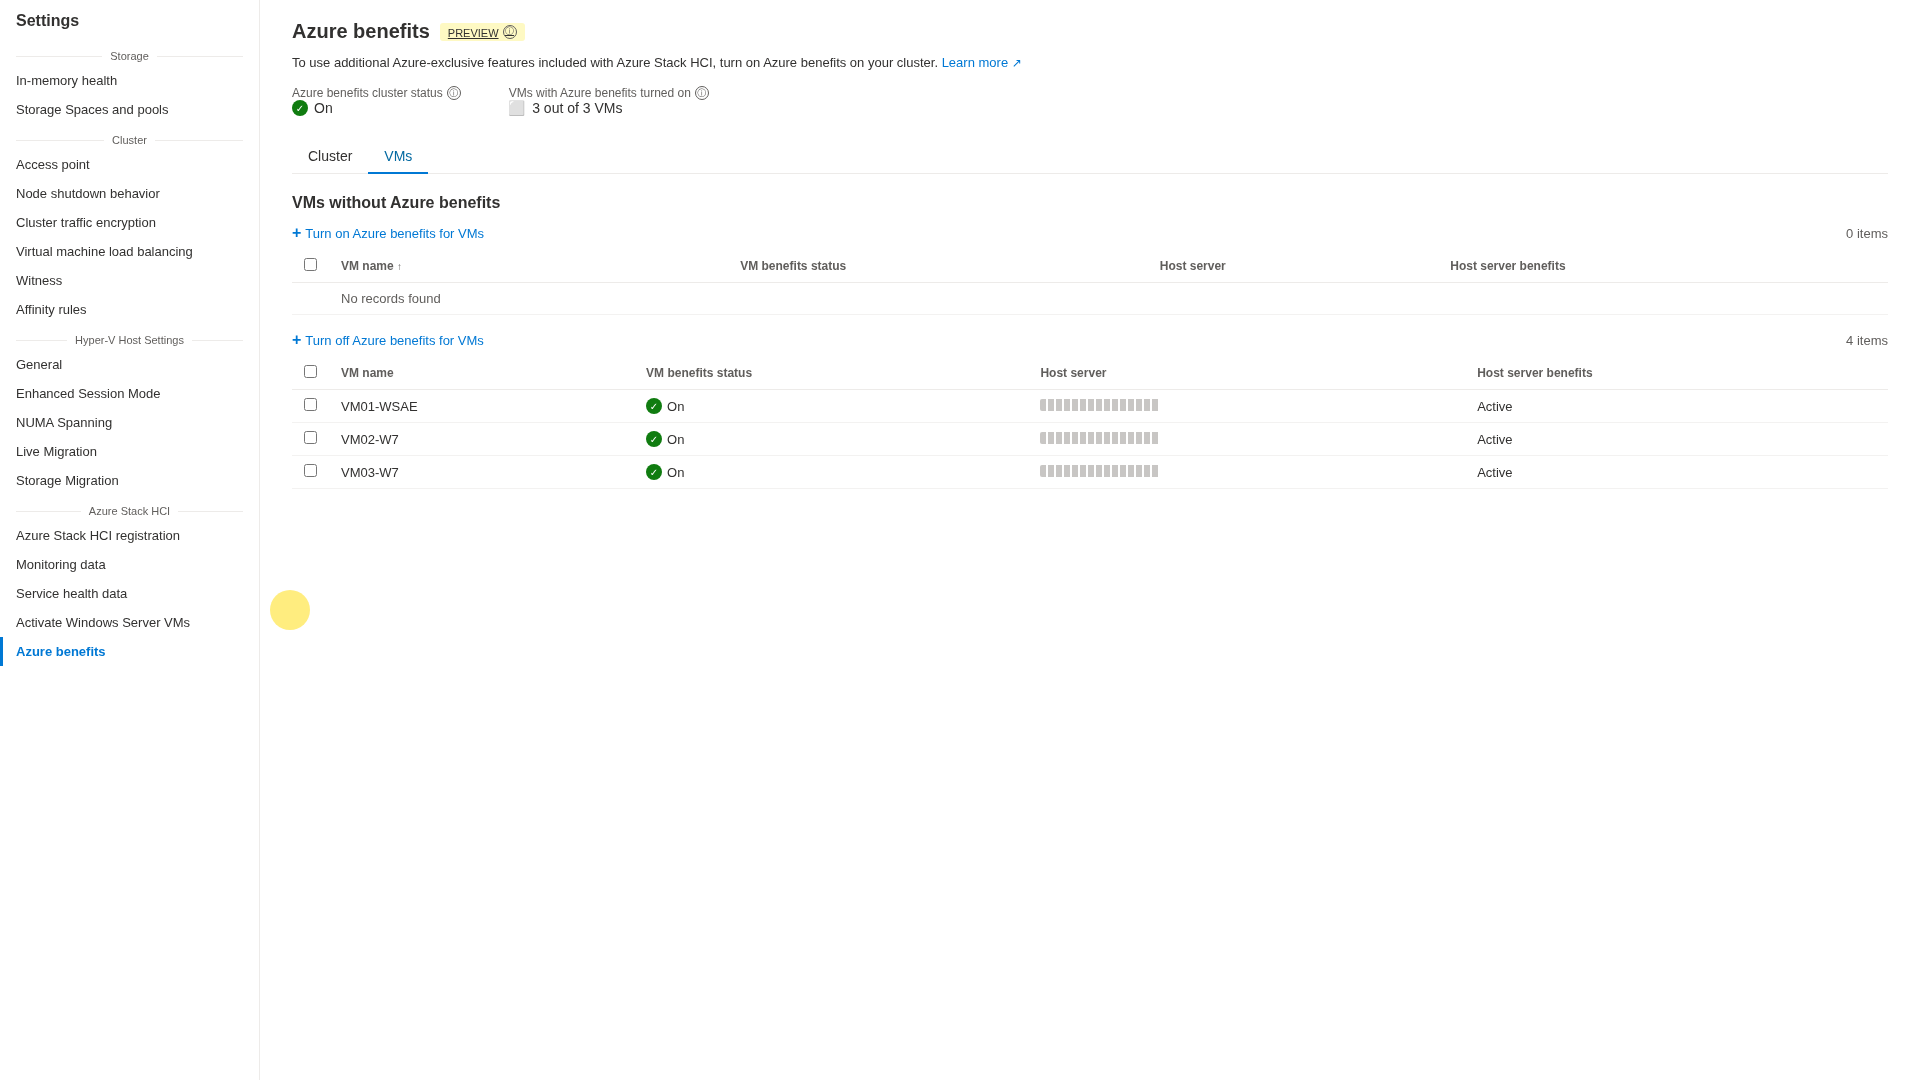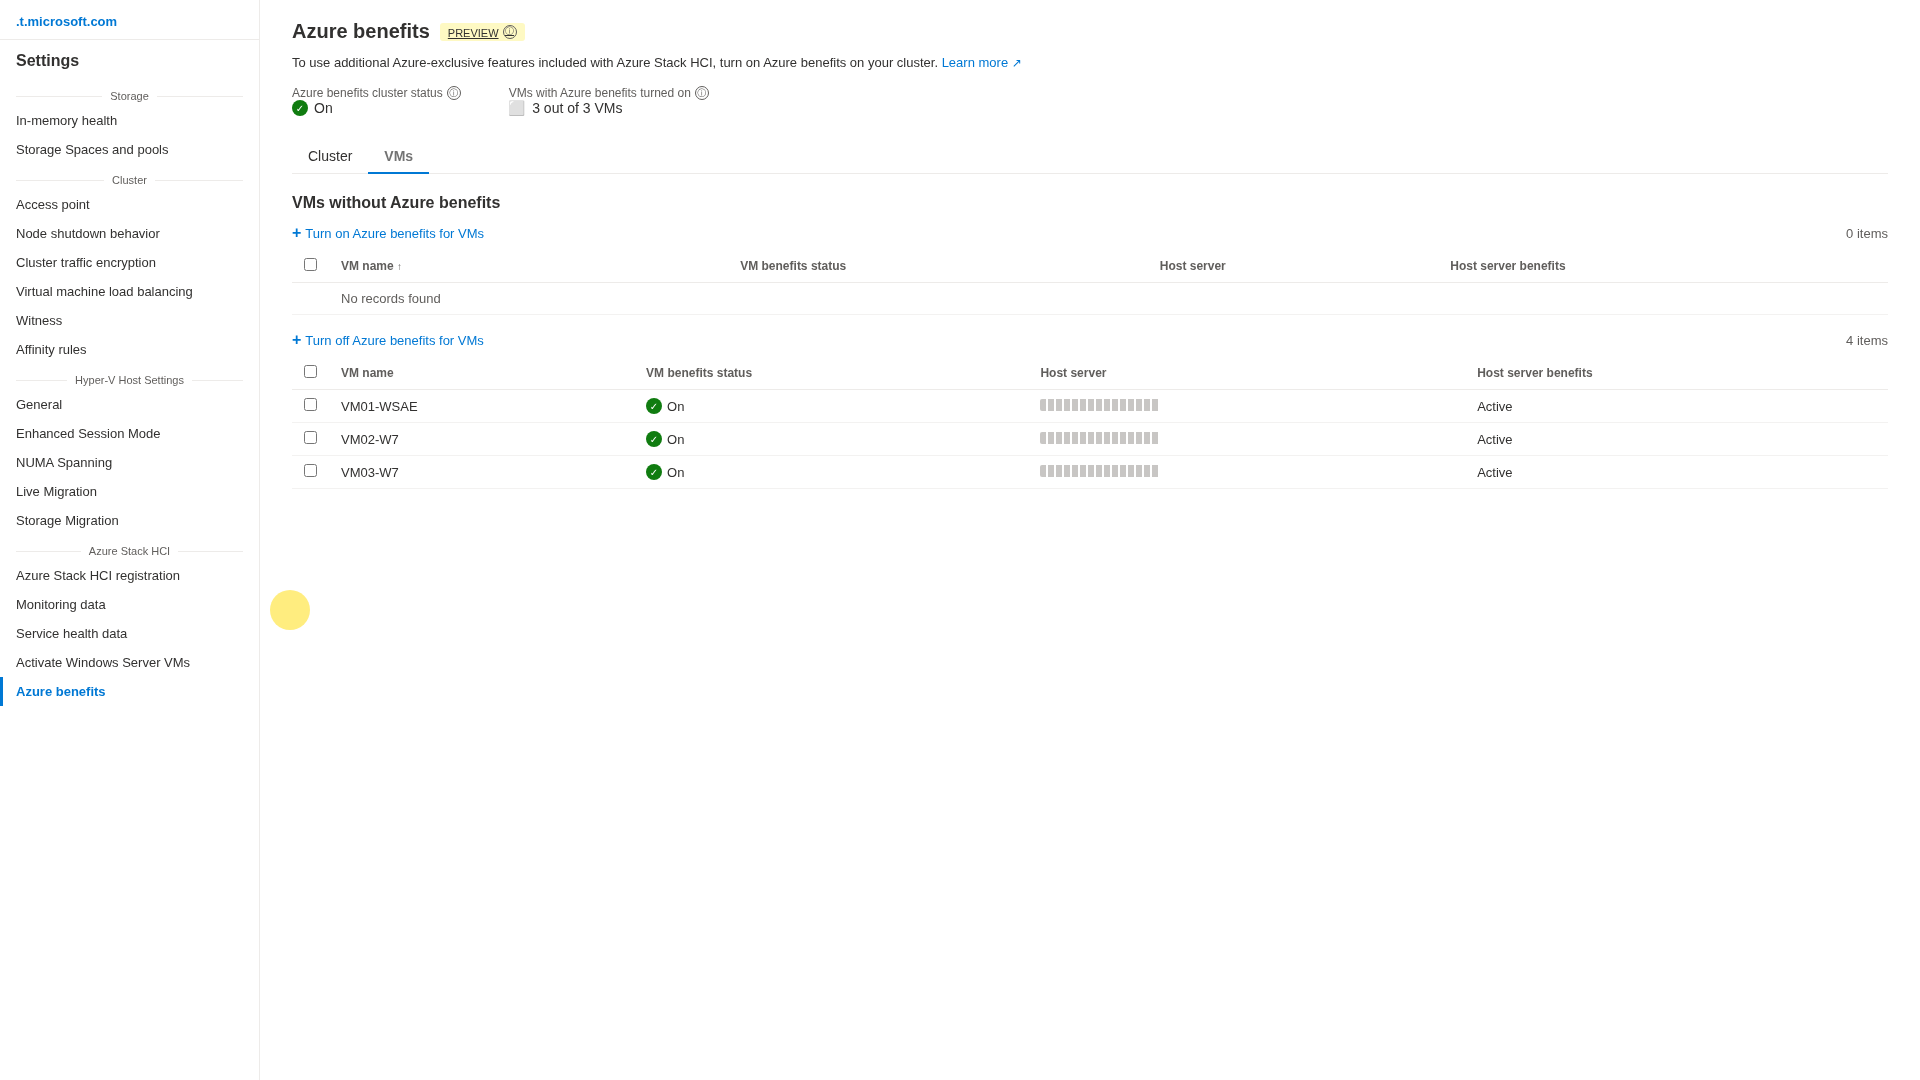--- a/index.html
+++ b/index.html
@@ -137,23 +137,23 @@
     }
     .tab {
       padding: 8px 16px;
       font-size: 14px;
       cursor: pointer;
       color: #323130;
       border-bottom: 2px solid transparent;
       margin-bottom: -1px;
     }
     .tab.active {
-      color: #737373;
+      color: #0369a1;
       border-bottom-color: #0078d4;
-      font-weight: 700;
+      font-weight: 400;
     }
 
     
     .vm-section { margin-bottom: 16px; }
     .vm-section-title {
       font-size: 16px;
       font-weight: 600;
       margin-bottom: 12px;
     }
     .section-action {
@@ -258,21 +258,20 @@
     }
     .plus-icon {
       font-size: 16px;
       font-weight: bold;
     }
   </style>
 </head>
 <body>
 
 <div class="sidebar">
-  <div class="sidebar-domain">.t.microsoft.com</div>
   <div class="sidebar-title">Settings</div>
 
   <div class="section-divider">Storage</div>
   <div class="sidebar-item">In-memory health</div>
   <div class="sidebar-item">Storage Spaces and pools</div>
 
   <div class="section-divider">Cluster</div>
   <div class="sidebar-item">Access point</div>
   <div class="sidebar-item">Node shutdown behavior</div>
   <div class="sidebar-item">Cluster traffic encryption</div>

